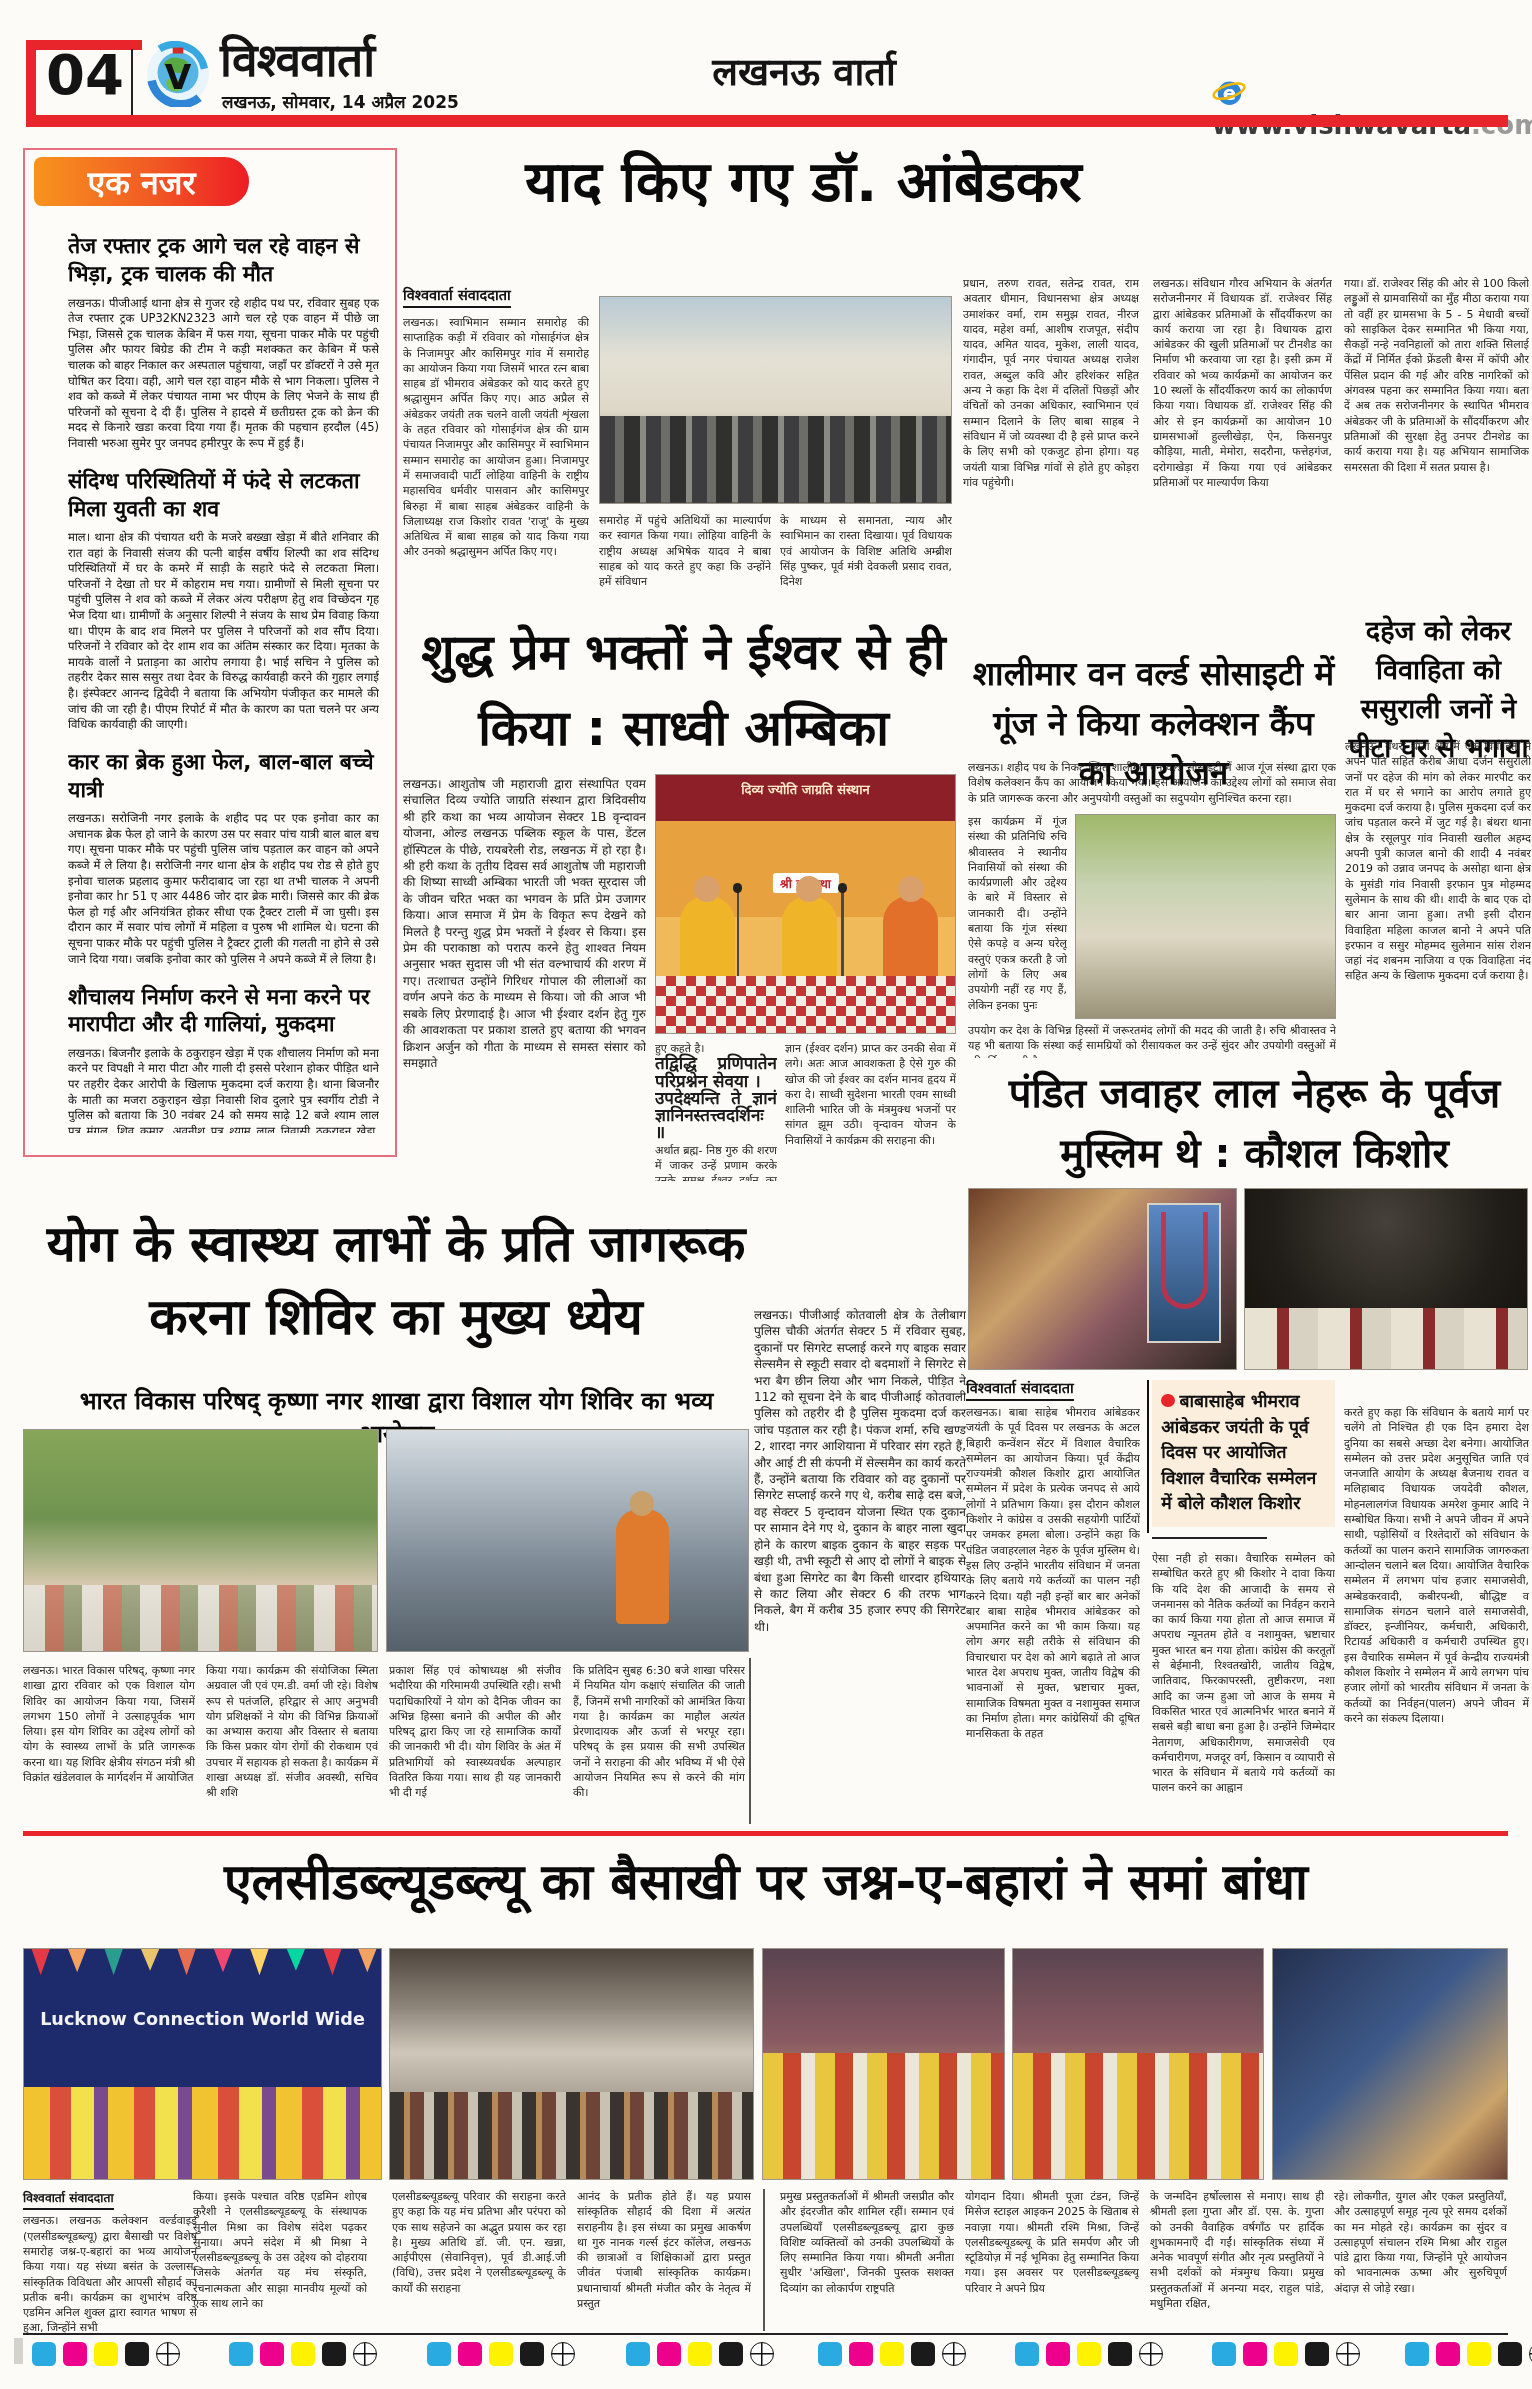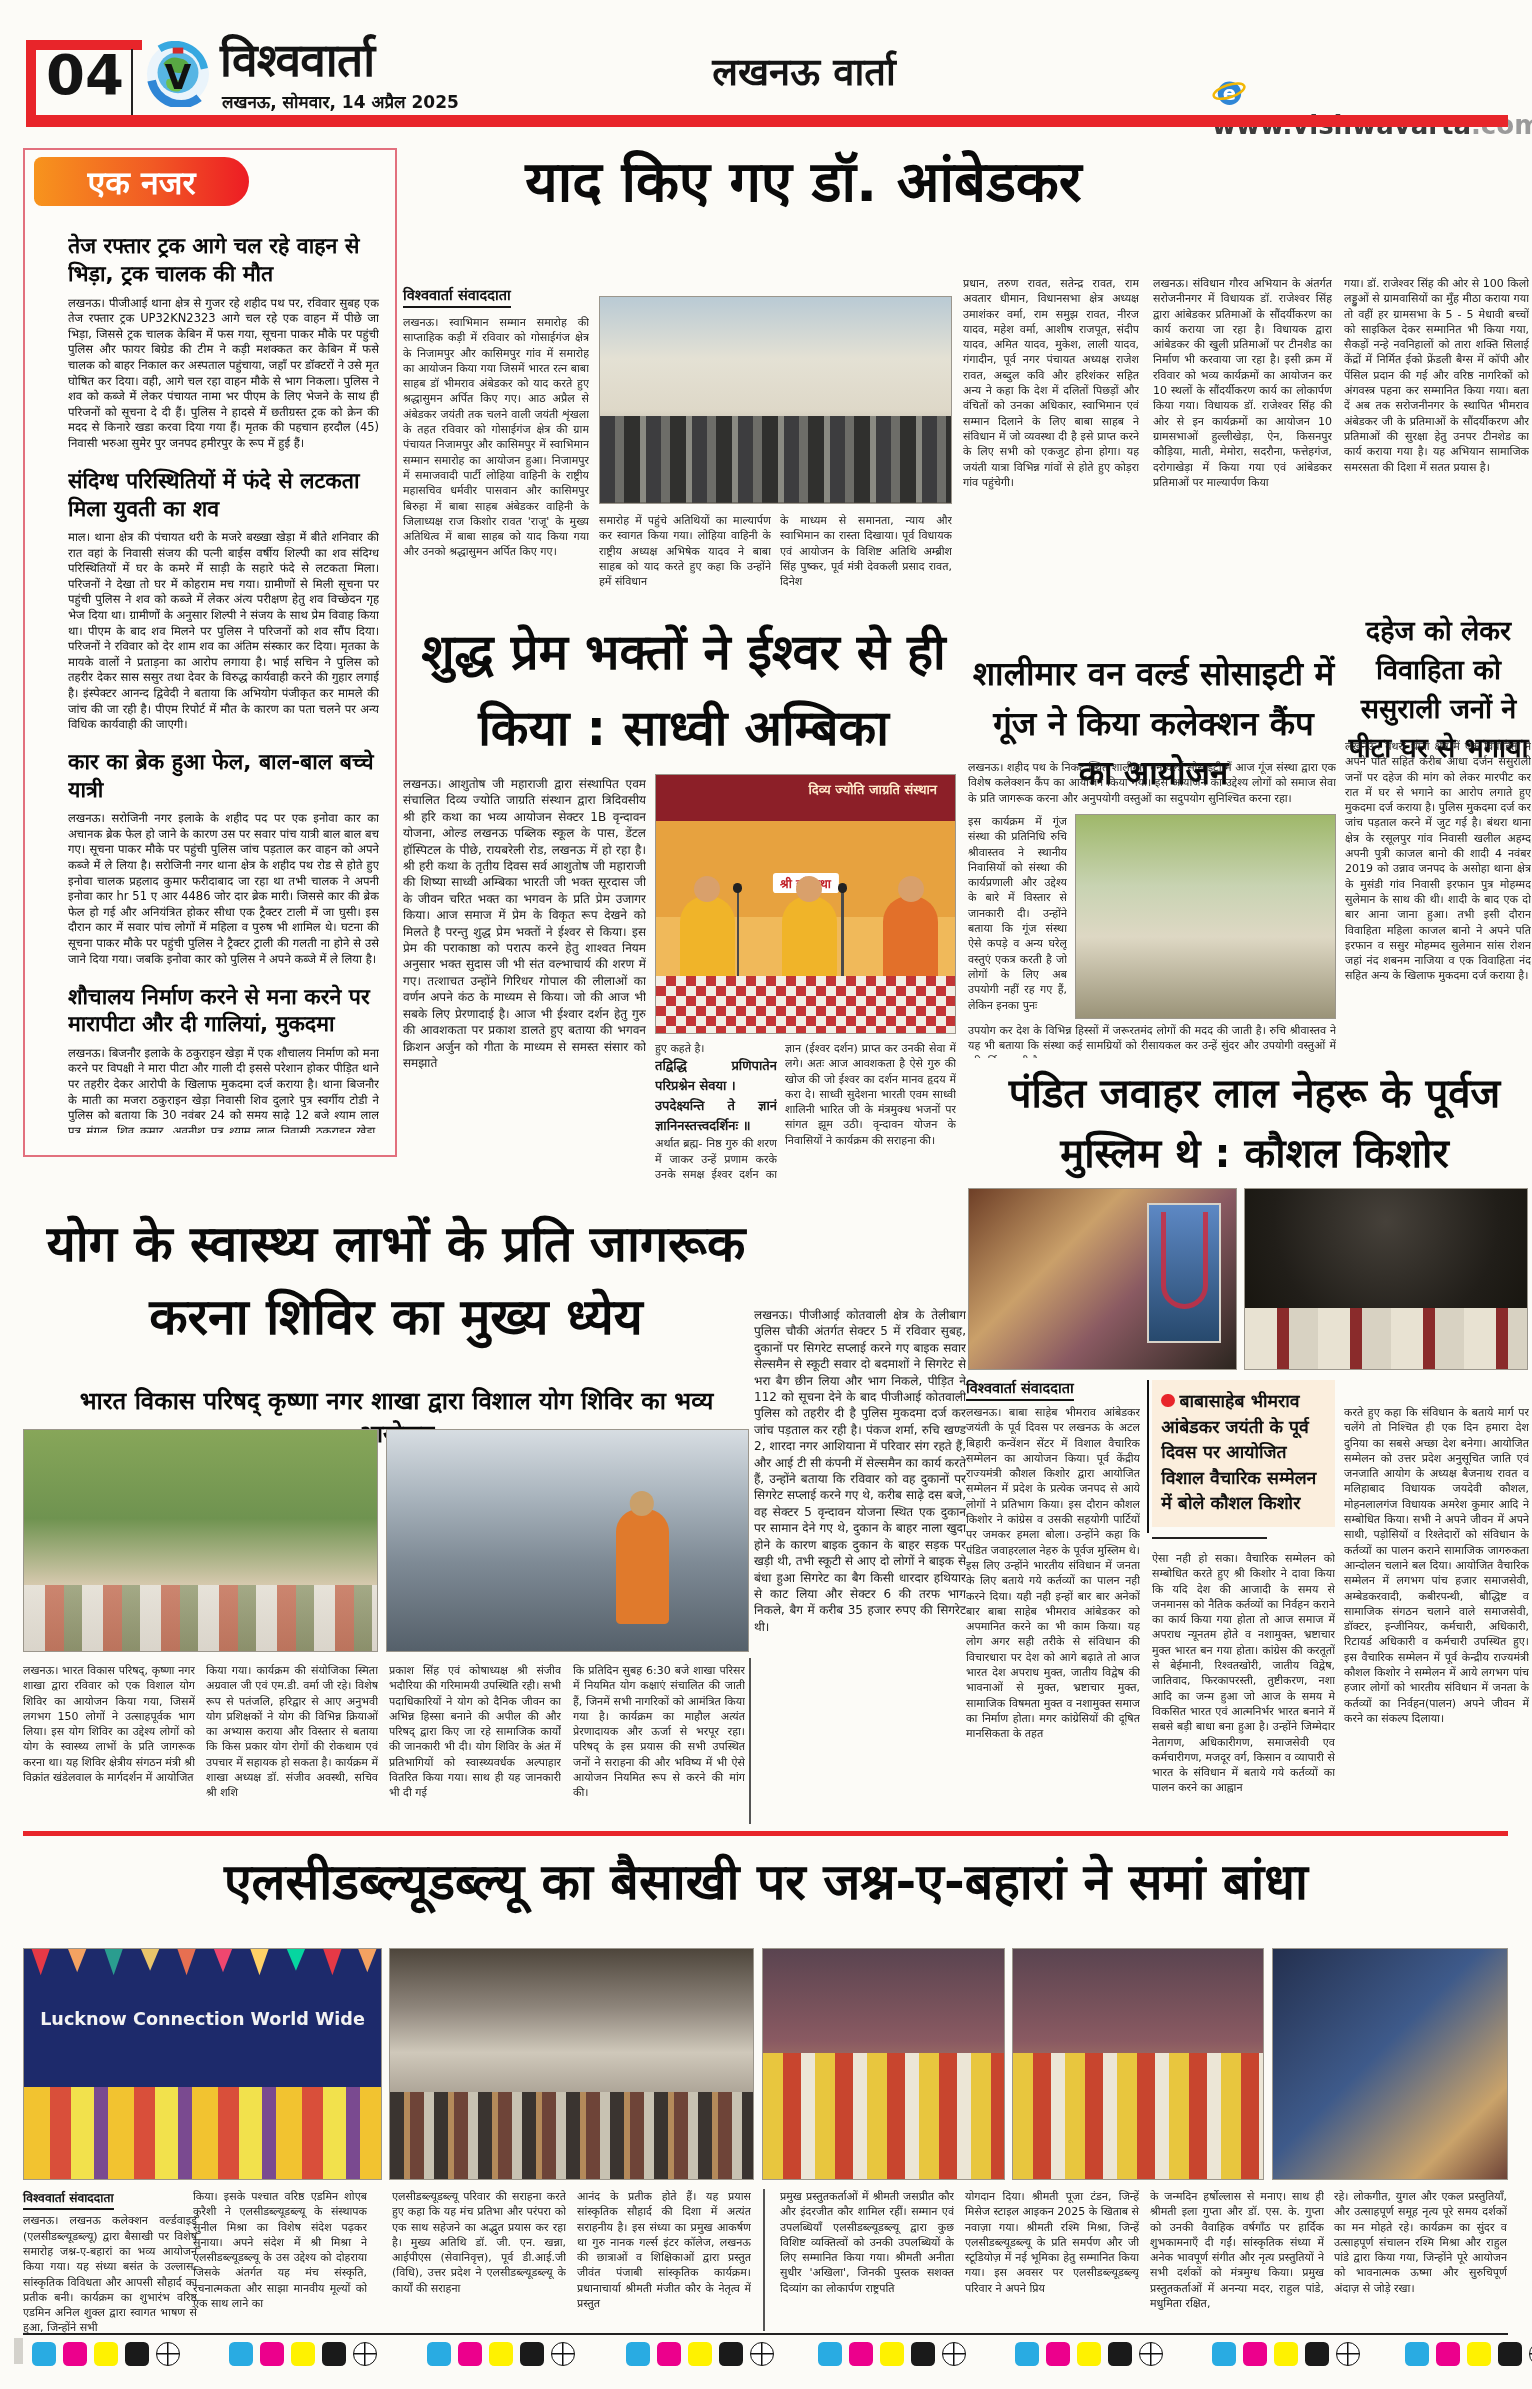--- a/index.html
+++ b/index.html
@@ -27,21 +27,21 @@
   .headline{font-weight:700;color:#0a0a0a;}
   
   .byline{font-size:14.5px;font-weight:700;border-bottom:2.3px solid #161616;display:inline-block;padding-bottom:2.3px;}
   
   .ph{position:absolute;overflow:hidden;background:#cfcabe;border:0.8px solid #9b968c;box-sizing:border-box;}
   #ph-ambedkar{background:
      repeating-linear-gradient(90deg,#3d3d3f 0 15.3px,#6d6d68 15.3px 24.4px,#30302e 24.4px 40px,#8a8a82 40px 46px),
      linear-gradient(180deg,#b9cad4 0%,#e4e1d4 30%,#ded8c8 55%,#a8a296 75%,#4a463f 100%);
      background-size:100% 42%,100% 100%;background-position:bottom,top;background-repeat:no-repeat;}
   #ph-harikatha{background:linear-gradient(180deg,#8c1f28 0 18%,#e7a23f 18% 55%,#f0b95a 55% 80%,#b8432e 80% 100%);}
-  #ph-harikatha .banner{position:absolute;top:5.3px;left:6%;width:88%;text-align:right;color:#ffe9c9;font-size:13px;font-weight:700;}
+  #ph-harikatha .banner{position:absolute;top:5.3px;left:6%;width:88%;text-align:center;color:#ffe9c9;font-size:13px;font-weight:700;}
   #ph-harikatha .label{position:absolute;top:38%;left:50%;transform:translateX(-50%);background:#fff;color:#c01d25;
       font-size:12.2px;font-weight:700;padding:1.5px 7.6px;border-radius:3.1px;}
   #ph-harikatha .cloth{position:absolute;bottom:0;width:100%;height:22%;
       background:repeating-conic-gradient(#c23535 0% 25%,#f3eee4 0% 50%);background-size:20px 20px;}
   .person{position:absolute;bottom:20%;width:55px;height:85px;border-radius:26px 26px 4.6px 4.6px;}
   .person::before{content:"";position:absolute;top:-20px;left:50%;transform:translateX(-50%);width:26px;height:26px;border-radius:50%;background:#d9a06b;}
   .mic{position:absolute;bottom:20%;width:2.3px;height:92px;background:#4a4a4a;}
   .mic::before{content:"";position:absolute;top:-6.1px;left:-3.8px;width:9.2px;height:9.2px;border-radius:50%;background:#222;}
   #ph-nehru1{background:linear-gradient(135deg,#6e3f27 0%,#caa06a 35%,#8a5a62 60%,#2c2620 100%);}
   .portrait{position:absolute;right:15.3px;top:13.7px;width:70px;height:136px;background:linear-gradient(180deg,#5d88c4,#27496d);border:2.3px solid #d7d2c8;}
@@ -69,21 +69,21 @@
   #ph-lcww3,#ph-lcww4{background:linear-gradient(180deg,#5a4450 0%,#8a5a62 40%,#caa36a 75%,#7a5a3a 100%);}
   .dancers{position:absolute;bottom:0;width:100%;height:55%;
       background:repeating-linear-gradient(90deg,#e8c63e 0 20px,#c8452e 20px 38px,#ece6d6 38px 52px);}
   #ph-lcww5{background:linear-gradient(135deg,#24304f 0%,#3e5a8a 45%,#caa36a 80%,#6e4438 100%);}
   
   #nehru-box{background:#fbeedd;box-sizing:border-box;padding:9.2px 9.2px 10.7px 9.2px;font-size:17.6px;line-height:1.45;font-weight:700;color:#111;}
   #nehru-box .dot{display:inline-block;width:13.7px;height:13.7px;border-radius:50%;background:#e8252a;margin-right:4.6px;}
   .vrule{position:absolute;width:1.5px;background:#555;}
   .hrule{position:absolute;height:2.3px;background:#222;}
   
-  .verse{font-weight:700;font-size:13px;line-height:20px;}
+  .verse{font-weight:700;font-size:17px;line-height:14px;}
   
   .reg{position:absolute;top:2341px;height:26px;display:flex;align-items:center;gap:6.9px;}
   .sq{width:24px;height:24px;border-radius:5.3px;display:inline-block;}
   .sq.c{background:#29abe2;} .sq.m{background:#ec008c;} .sq.y{background:#fff200;} .sq.k{background:#1a1a1a;}
   .regc{width:24px;height:24px;border:1.5px solid #111;border-radius:50%;box-sizing:border-box;
      background:linear-gradient(#111,#111) center/1.5px 100% no-repeat,linear-gradient(#111,#111) center/100% 1.5px no-repeat,#fff;}
   
   #logo{position:absolute;left:145px;top:41px;width:66px;height:66px;}
   
   #ieicon{vertical-align:middle;margin-right:6.1px;}

